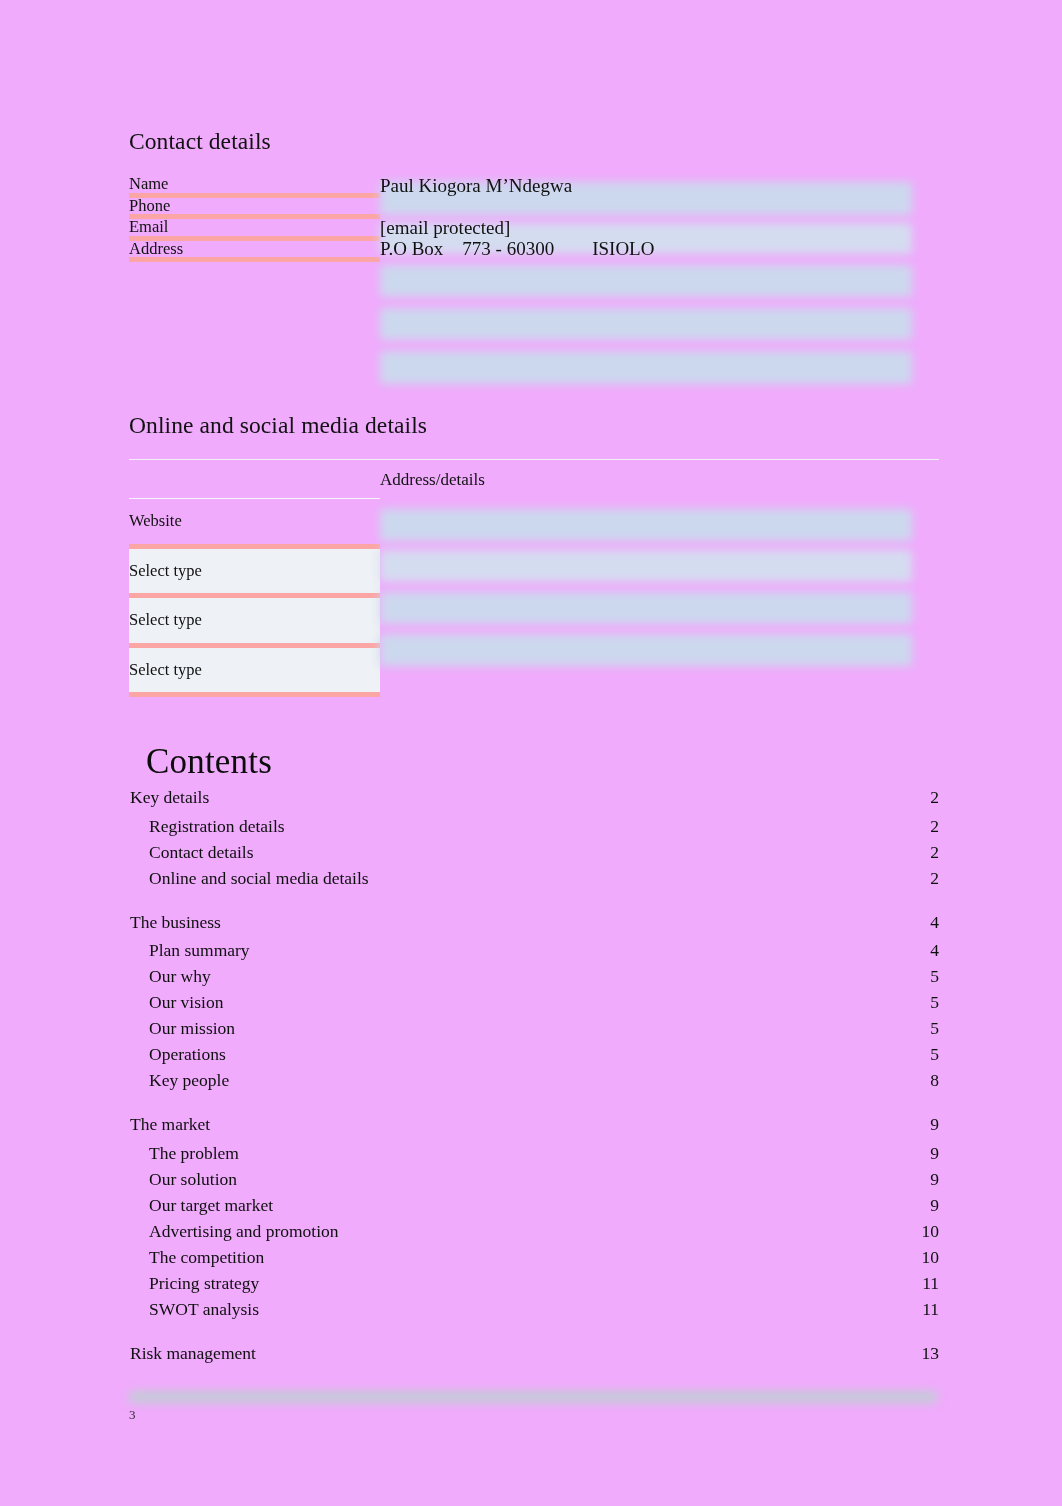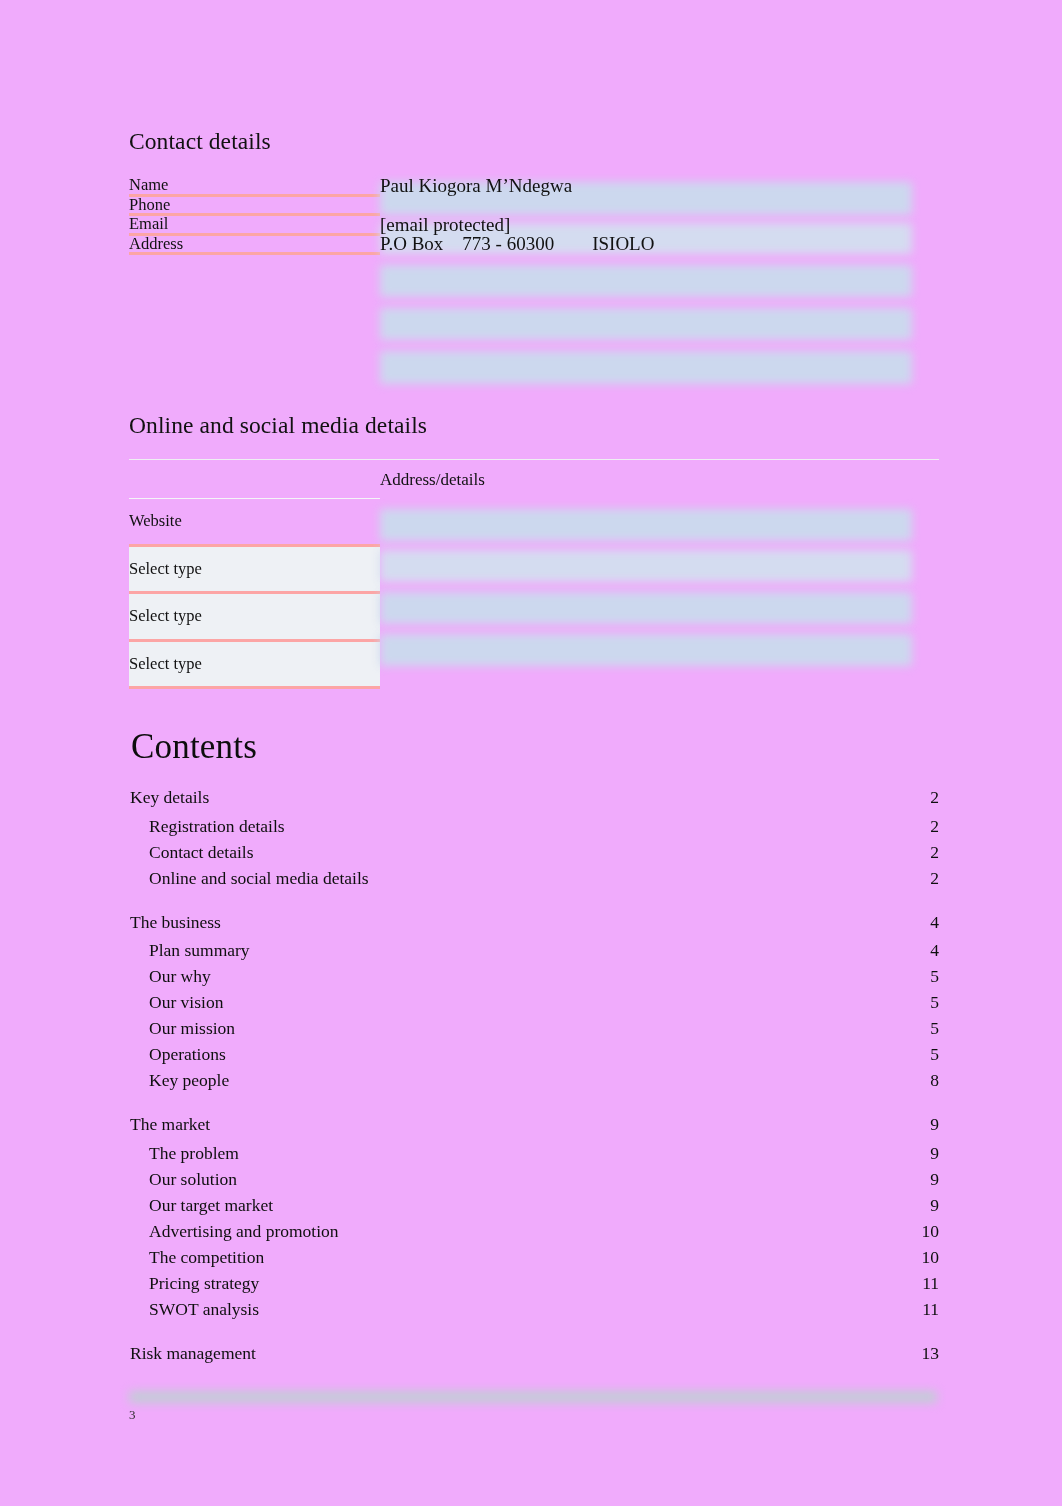--- a/index.html
+++ b/index.html
@@ -32,42 +32,42 @@
     line-height: 1.1;
     color: #111111;
     margin: 0;
     letter-spacing: 0.1px;
   }
   .h1-contents {
     font-size: 35px;
     font-weight: normal;
     line-height: 1.05;
     color: #0d0d0d;
-    margin: 2px;
+    margin: 17px;
     letter-spacing: 0.2px;
   }
 
   
   .kv-table {
     width: 810px;
     border-collapse: collapse;
     table-layout: fixed;
   }
   .kv-table td {
     padding: 0;
     vertical-align: middle;
   }
   .col-label { width: 251px; }
   .col-value { width: 559px; }
 
   .lbl {
     font-size: 16.5px;
     line-height: 1;
     padding: 13px 0 13px 1px;
-    border-bottom: 3px solid #fca5a5;
+    border-bottom: 5px solid #fca5a5;
     color: #111111;
     white-space: nowrap;
   }
   .val {
     font-size: 19px;
     line-height: 1;
     padding: 12px 0 12px 12px;
     color: #111111;
     position: relative;
     white-space: pre;

